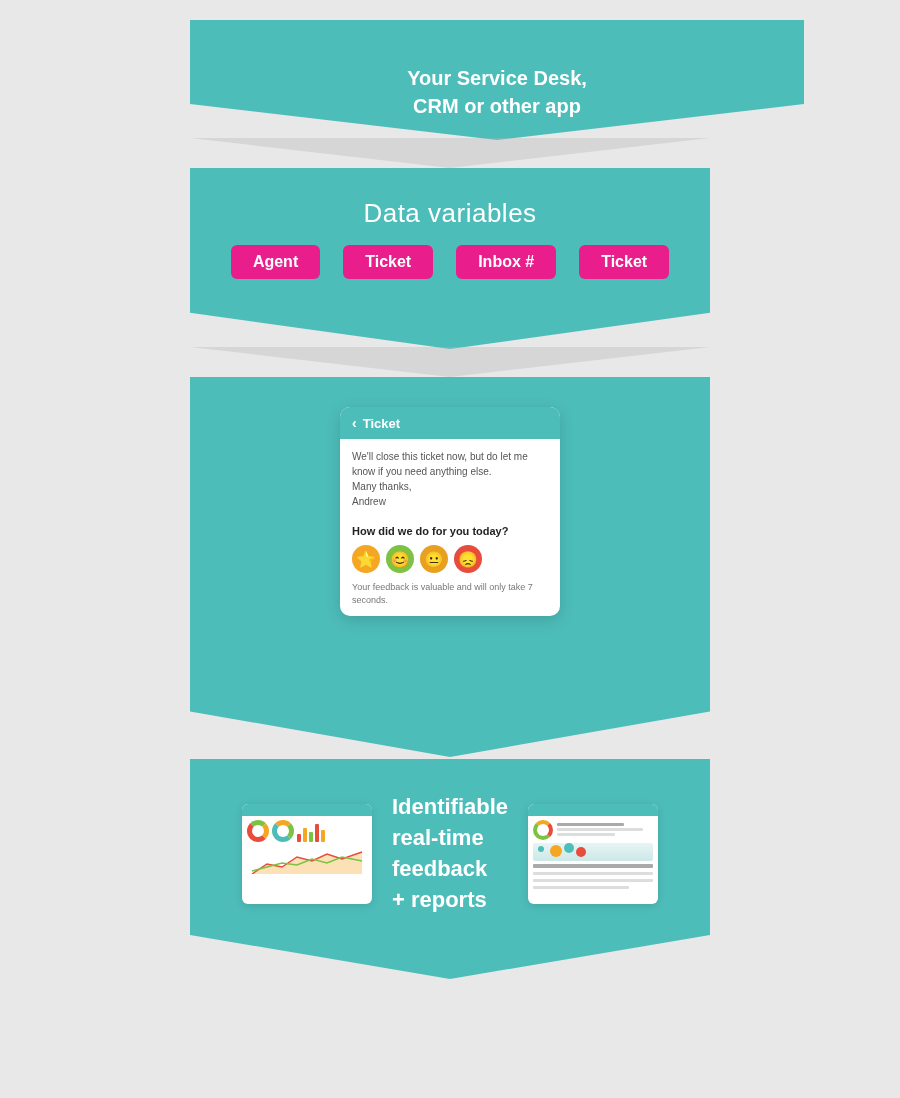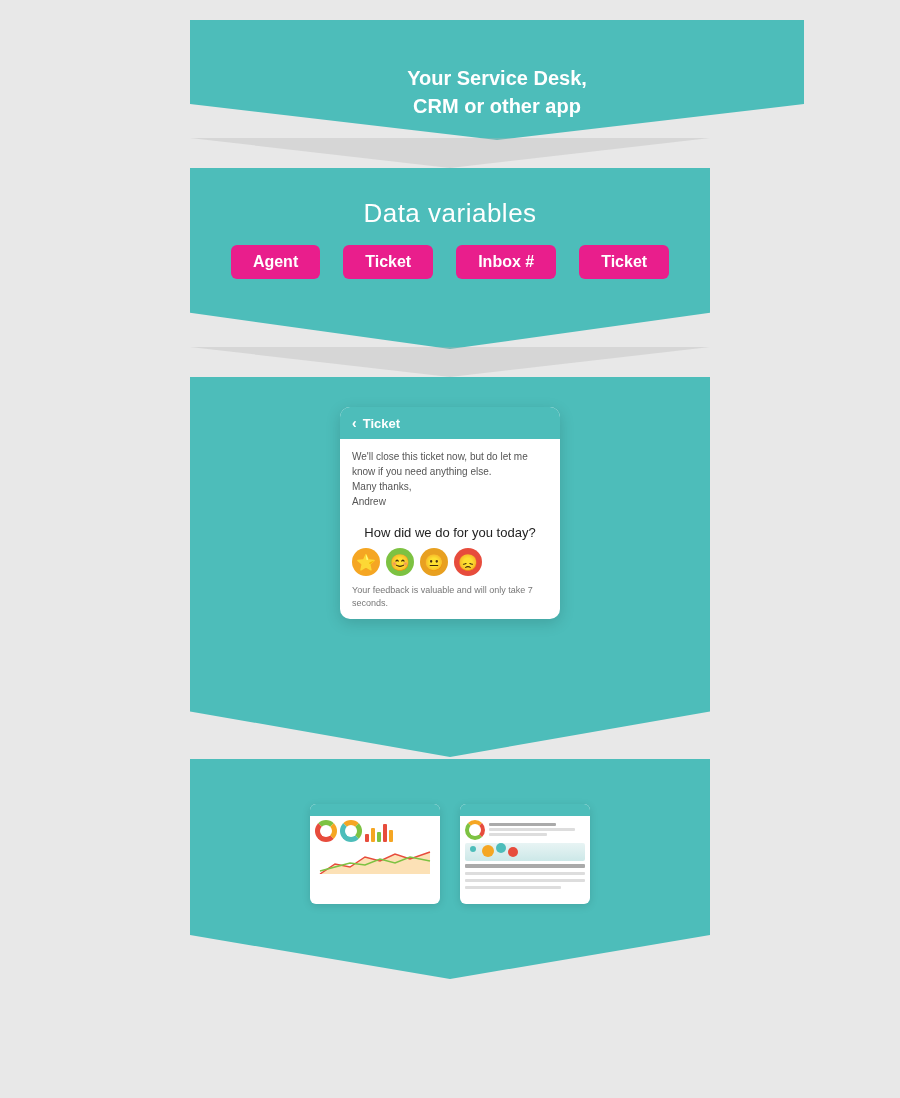--- a/index.html
+++ b/index.html
@@ -121,25 +121,24 @@
     }
 
     .inbox-text {
       font-size: 10px;
       color: #555;
       line-height: 1.5;
       margin-bottom: 16px;
     }
 
     .inbox-question {
-      font-size: 13px;
-      font-weight: normal;
+      font-size: 11px;
+      font-weight: bold;
       color: #222;
       margin-bottom: 8px;
-      text-align: center;
     }
 
     .emoji-row {
       display: flex;
       gap: 6px;
       margin-bottom: 8px;
     }
 
     .emoji-circle {
       width: 28px;
@@ -393,20 +392,23 @@
           <div class="mini-line-area">
             <svg class="mini-line-svg" viewBox="0 0 110 25">
               <polygon points="0,25 15,15 30,18 45,8 60,12 75,5 90,10 110,3 110,25" fill="#f5a62355" stroke="none"></polygon>
               <polyline points="0,25 15,15 30,18 45,8 60,12 75,5 90,10 110,3" fill="none" stroke="#e74c3c" stroke-width="1.5"></polyline>
               <polyline points="0,22 15,18 30,14 45,16 60,10 75,14 90,8 110,12" fill="none" stroke="#7dc242" stroke-width="1.5"></polyline>
             </svg>
           </div>
         </div>
       </div>
 
+      <div class="reports-label">
+        Identifiable<br>real-time<br>feedback<br>+ reports
+      </div>
 
       <div class="dashboard-thumb">
         <div class="dash-header"></div>
         <div class="dash-right-content">
           <div class="dash-right-row">
             <div class="dash-mini-donut-2"></div>
             <div class="dash-text-lines">
               <div class="dash-text-line dash-text-line-dark" style="width:70%;"></div>
               <div class="dash-text-line" style="width:90%;"></div>
               <div class="dash-text-line" style="width:60%;"></div>

